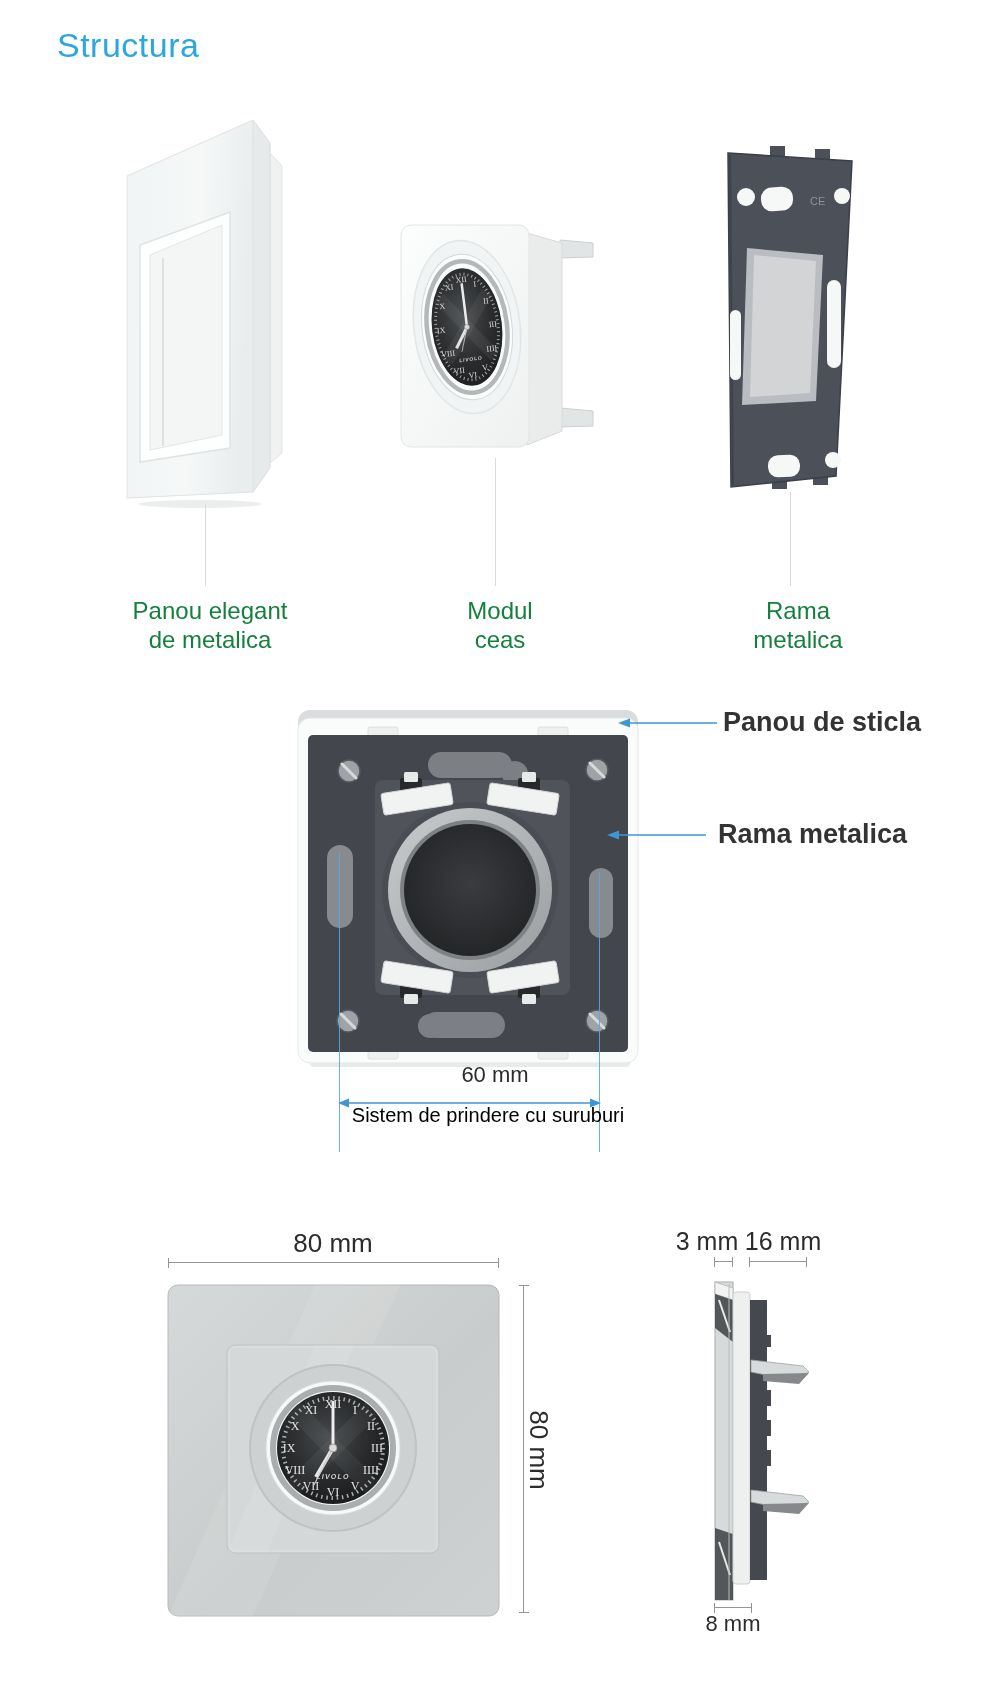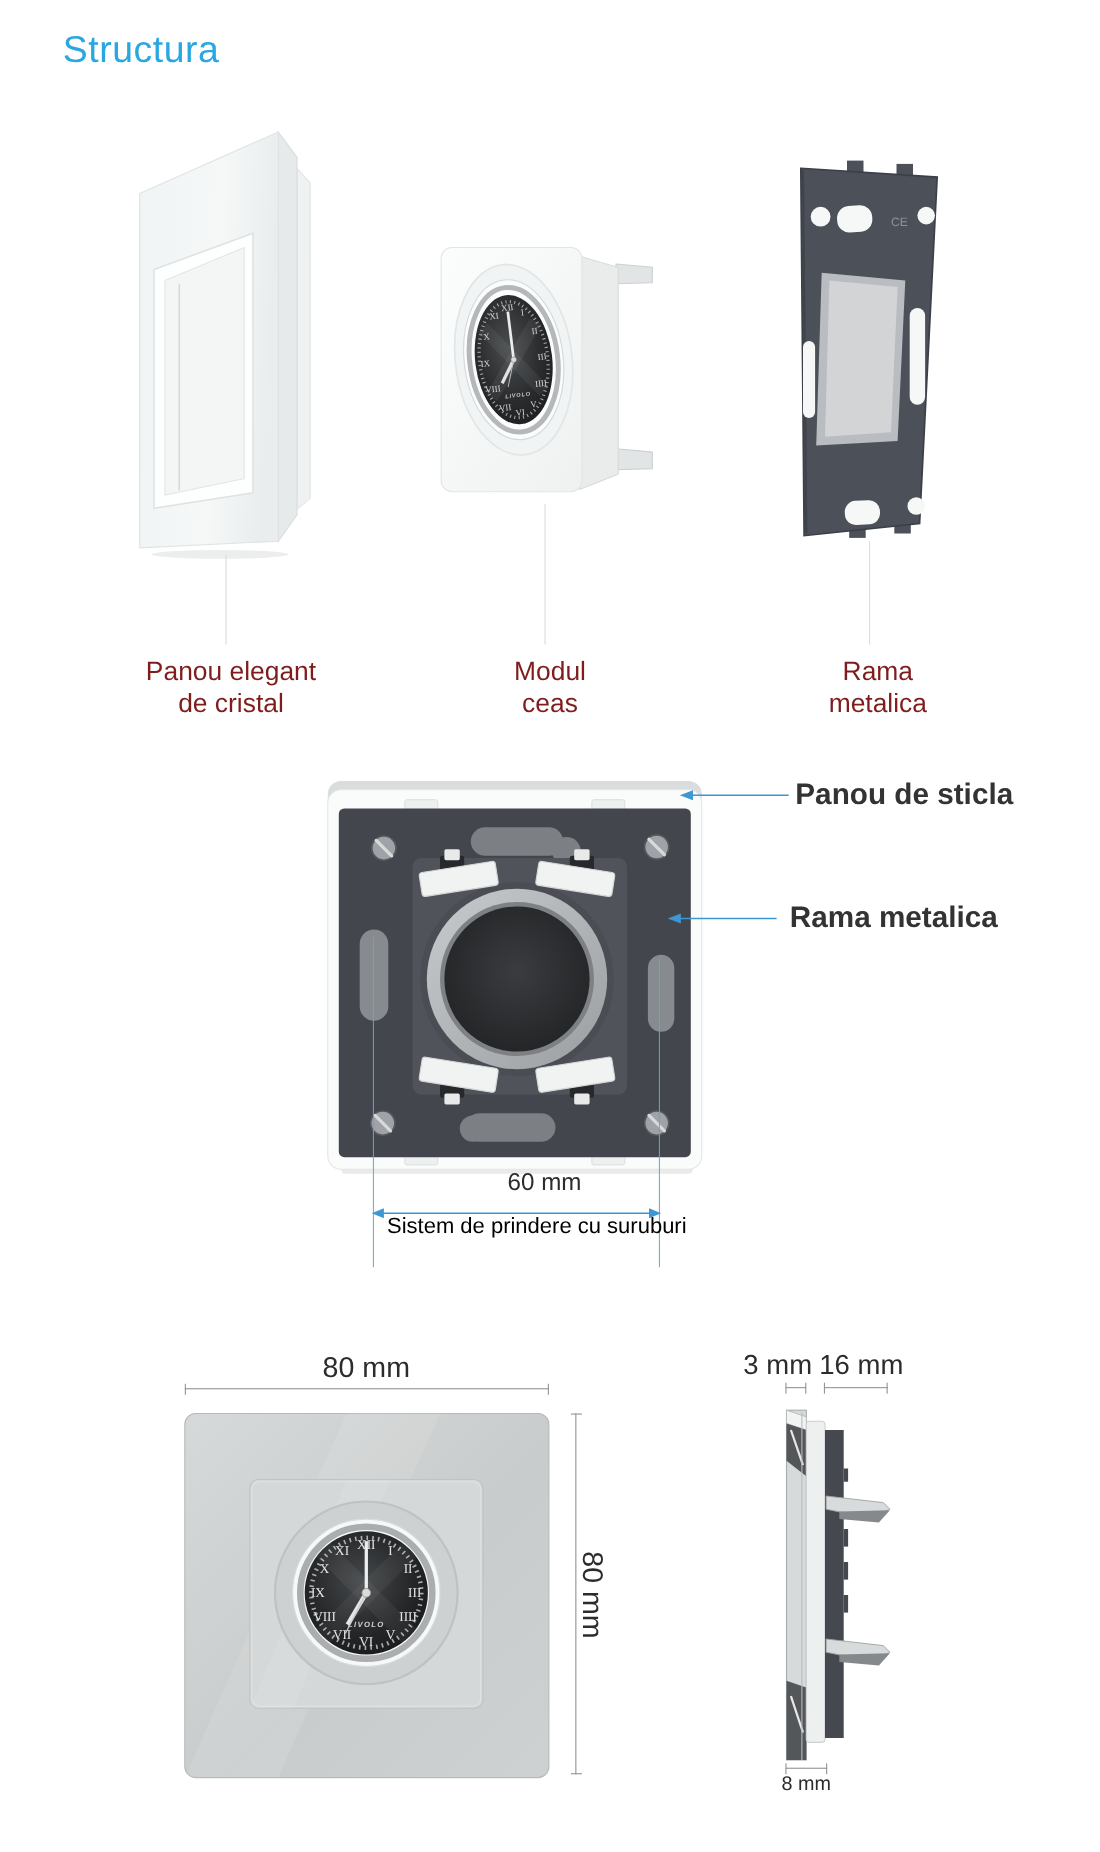--- a/index.html
+++ b/index.html
@@ -2,21 +2,21 @@
 <html><head>
 <meta charset="utf-8">
 <style>
   html,body{margin:0;padding:0;background:#ffffff;}
   #canvas{position:relative;width:1000px;height:1684px;background:#ffffff;
           font-family:"Liberation Sans",sans-serif;overflow:hidden;}
   .abs{position:absolute;}
   #page-title{position:absolute;left:57px;top:26px;font-size:34px;font-weight:400;
               color:#2aa7e0;letter-spacing:0.5px;}
   .connector{position:absolute;width:1px;background:#d9dcdc;}
-  .part-label{position:absolute;width:240px;text-align:center;color:#7f1d1d;
+  .part-label{position:absolute;width:240px;text-align:center;color:#15803d;
               font-size:24px;line-height:29px;font-weight:400;}
   .callout-label{position:absolute;color:#333333;font-size:27px;font-weight:700;white-space:nowrap;}
   .dim-label{position:absolute;color:#2c2c2c;text-align:center;font-weight:400;}
   .caption{position:absolute;color:#000000;text-align:center;font-size:20px;}
   .guide{position:absolute;width:1px;background:#5aa8dc;opacity:0.9;}
   .dim-h{position:absolute;height:0;border-top:1px solid #909595;}
   .dim-h::before,.dim-h::after{content:"";position:absolute;top:-5px;width:1px;height:10px;background:#909595;}
   .dim-h::before{left:0;} .dim-h::after{right:0;}
   .dim-v{position:absolute;width:0;border-left:1px solid #909595;}
   .dim-v::before,.dim-v::after{content:"";position:absolute;left:-5px;width:10px;height:1px;background:#909595;}
@@ -114,21 +114,21 @@
     <rect x="50" y="312" width="32" height="22" rx="10" fill="#f6f7f7" transform="rotate(-3 66 323)"></rect>
     <circle cx="115" cy="317" r="8" fill="#f6f7f7"></circle>
   </svg>
 
   <div class="connector" style="left:205px;top:504px;height:82px"></div>
   <div class="connector" style="left:495px;top:458px;height:128px"></div>
   <div class="connector" style="left:790px;top:492px;height:94px"></div>
 
   <div class="part-label" style="left:90px;top:596px">
     <div>Panou elegant</div>
-    <div>de cristal</div>
+    <div>de metalica</div>
   </div>
   <div class="part-label" style="left:380px;top:596px">
     <div>Modul</div>
     <div>ceas</div>
   </div>
   <div class="part-label" style="left:678px;top:596px">
     <div>Rama</div>
     <div>metalica</div>
   </div>
 
@@ -298,15 +298,15 @@
       <polygon points="46,90 98,96 104,102 86,110 46,102" fill="#d8dbdb" stroke="#9fa2a2" stroke-width="0.8"></polygon>
       <polygon points="58,104 104,103 94,114 58,111" fill="#86898c"></polygon>
     </g>
     <g>
       <polygon points="46,220 98,226 104,232 86,240 46,232" fill="#d8dbdb" stroke="#9fa2a2" stroke-width="0.8"></polygon>
       <polygon points="58,234 104,233 94,244 58,241" fill="#86898c"></polygon>
     </g>
   </svg>
 
   <div class="dim-h" style="left:714px;top:1607px;width:38px"></div>
-  <div class="dim-label" style="left:683px;top:1611px;width:100px;font-size:18px">8 mm</div>
+  <div class="dim-label" style="left:683px;top:1611px;width:100px;font-size:22px">8 mm</div>
 
 </div>
 
 </body></html>

